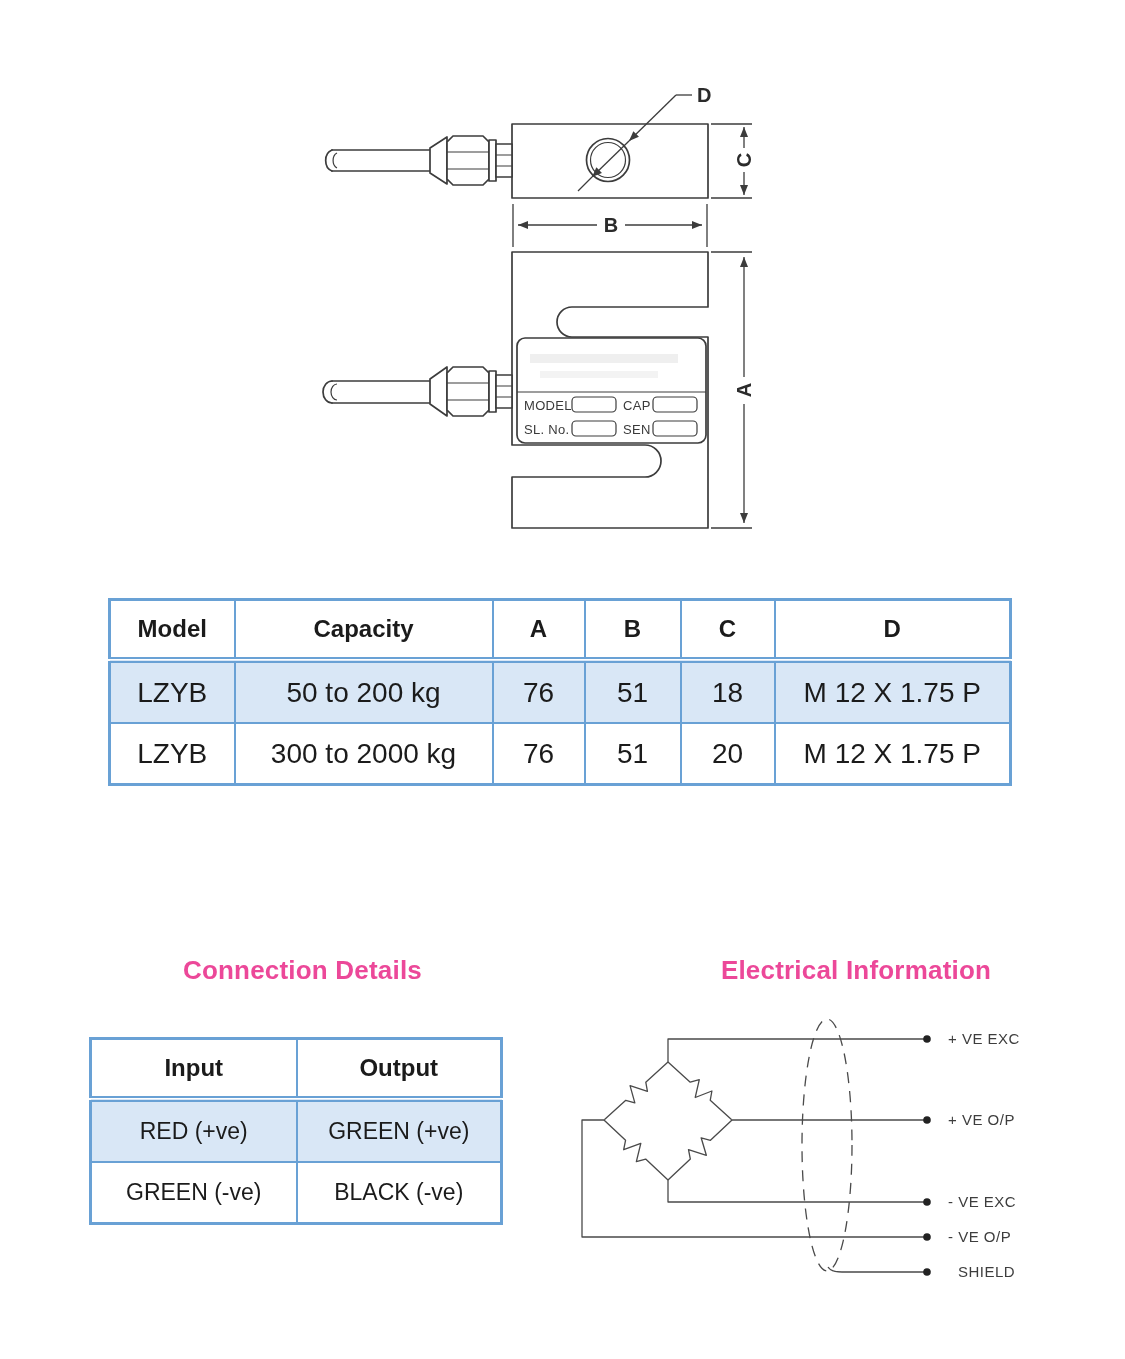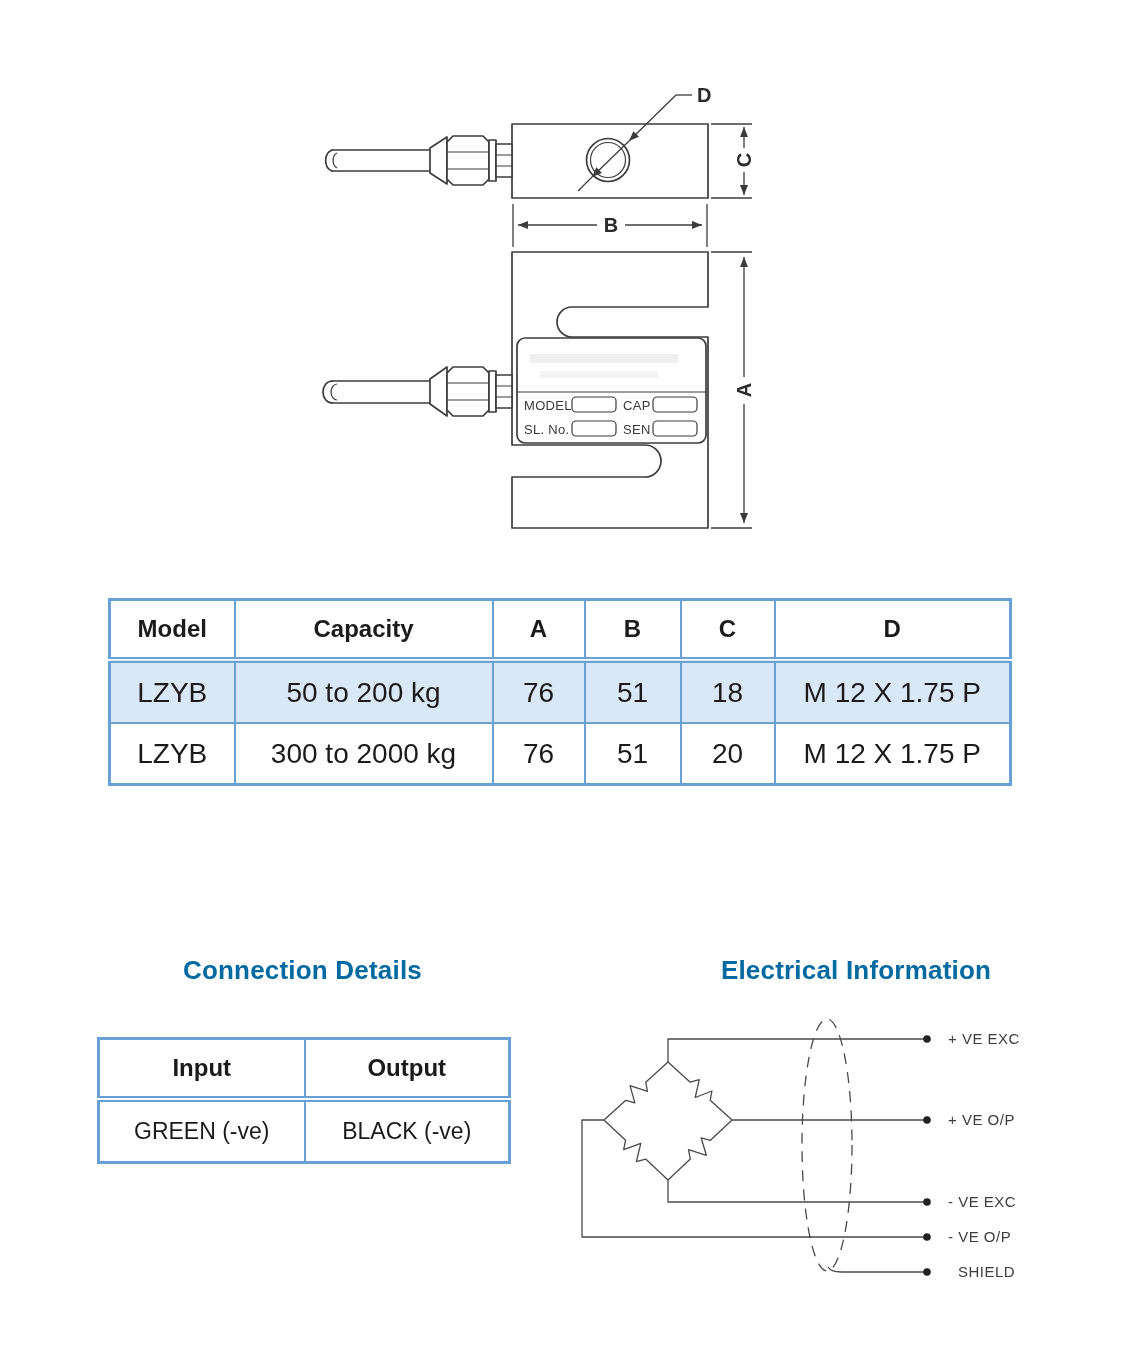--- a/index.html
+++ b/index.html
@@ -22,26 +22,26 @@
   .blue-table{position:absolute;border:3px solid #69a1d5;}
   .blue-table th,.blue-table td{
     border:2px solid #69a1d5;text-align:center;vertical-align:middle;padding:0;
   }
   .blue-table th{height:56px;font-size:24px;font-weight:bold;background:#ffffff;
     border-bottom:6px double #69a1d5;}
   .blue-table td{height:59px;font-size:28px;}
   tr.alt td{background:#d9e7f6;}
 
   #dimension-table{left:108px;top:598px;width:901px;}
-  #connection-table{left:97px;top:1037px;width:411px;}
+  #connection-table{left:89px;top:1037px;width:411px;}
   #connection-table td{font-size:23px;}
 
   .sec-title{
     position:absolute;top:955px;font-size:26px;font-weight:bold;
-    color:#0369a1;text-align:center;letter-spacing:0.2px;
+    color:#ec4899;text-align:center;letter-spacing:0.2px;
   }
   #title-conn{left:97px;width:411px;}
   #title-elec{left:676px;width:360px;text-align:center;}
 </style>
 </head>
 <body>
 
 <svg id="loadcell-drawing" style="left:300px;top:55px;" width="480" height="505" viewBox="300 55 480 505">
   <defs>
     <marker id="ah" markerUnits="userSpaceOnUse" markerWidth="12" markerHeight="10" refX="10" refY="5" orient="auto">
@@ -176,20 +176,24 @@
       <col style="width:206px">
       <col style="width:205px">
     </colgroup>
   <thead>
     <tr>
       <th>Input</th>
       <th>Output</th>
     </tr>
   </thead>
   <tbody>
+    <tr class="alt">
+      <td>RED (+ve)</td>
+      <td>GREEN (+ve)</td>
+    </tr>
     <tr>
       <td>GREEN (-ve)</td>
       <td>BLACK (-ve)</td>
     </tr>
   </tbody>
 </table>
 
 <svg id="circuit-diagram" style="left:550px;top:1005px;" width="500" height="300" viewBox="550 1005 500 300">
   <defs>
     <path id="zig" d="M0,0 H30 L35,-8 L44,8 L52,-8 L57,0 H86"></path>

